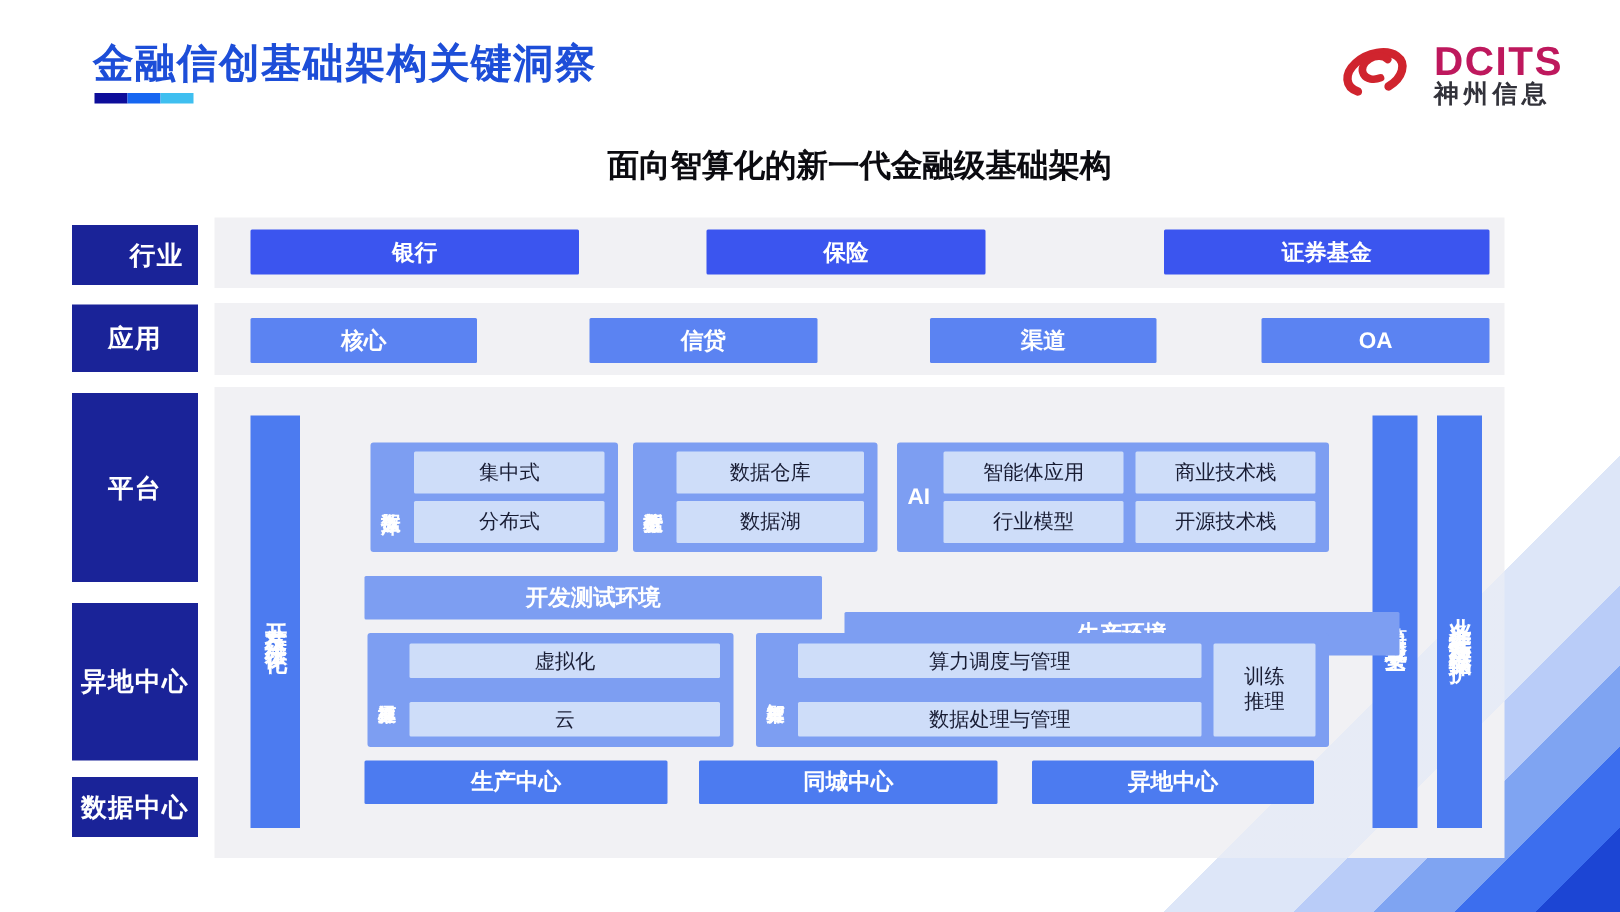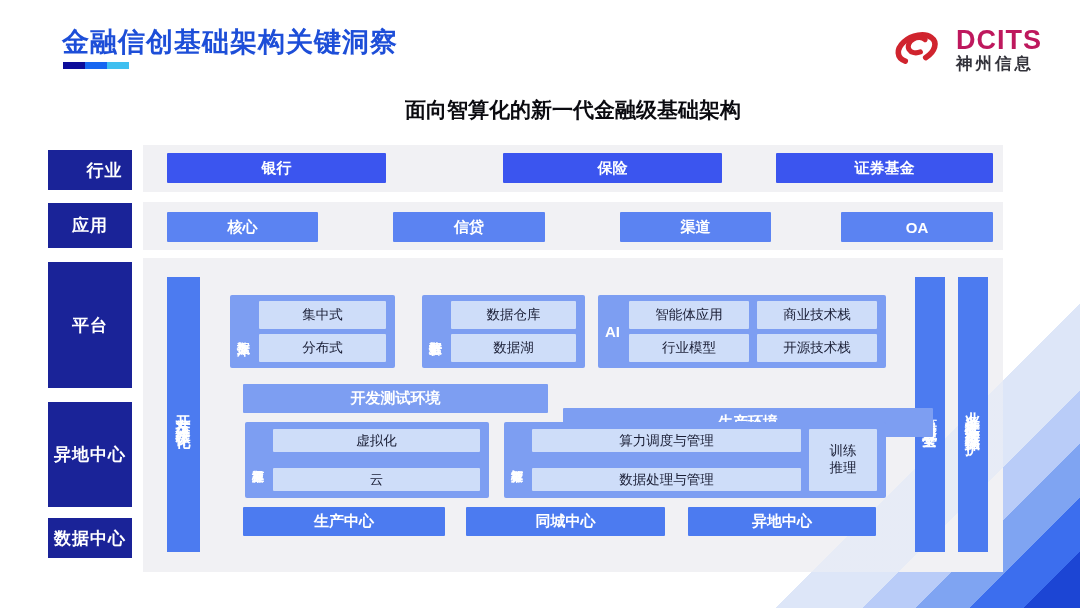--- a/index.html
+++ b/index.html
@@ -41,37 +41,37 @@
   .layer-application { top: 203px; height: 45px; }
   .layer-platform { top: 262px; height: 126px; }
   .layer-infrastructure { top: 402px; height: 105px; }
   .layer-datacenter { top: 518px; height: 40px; }
 
   
   .box { position: absolute; display: flex; align-items: center; justify-content: center;
          color: #fff; font-weight: bold; z-index: 3; border-radius: 1px; }
 
   .row1 { top: 153px; height: 30px; background: #3B55EF; font-size: 15px; }
-  .b-bank { left: 167px; width: 219px; } .b-insurance { left: 471px; width: 219px; margin-left: 32px; } .b-securities { left: 776px; width: 217px; }
+  .b-bank { left: 167px; width: 219px; } .b-insurance { left: 471px; width: 186px; } .b-securities { left: 776px; width: 217px; }
 
   .row2 { top: 212px; height: 30px; background: #5B83F2; font-size: 15px; }
   .b-core { left: 167px; width: 151px; } .b-credit { left: 393px; width: 152px; }
   .b-channel { left: 620px; width: 151px; } .b-oa { left: 841px; width: 152px; }
 
   .vbar { position: absolute; top: 277px; height: 275px; background: #4C7BF0; color: #fff; font-weight: bold;
           font-size: 15px; display: flex; align-items: center; justify-content: center; z-index: 3; }
   .vbar .vtxt { writing-mode: vertical-lr; text-orientation: upright; letter-spacing: 3px; line-height: 1; }
   .bar-devops { left: 167px; width: 33px; }
   .bar-security { left: 915px; width: 30px; }
   .bar-continuity { left: 958px; width: 30px; }
 
   
   .group { position: absolute; top: 295px; height: 73px; background: #7D9EF2; z-index: 3;
            display: flex; align-items: center; padding: 6px 9px 6px 7px; gap: 9px; border-radius: 2px; }
-  .group-db { left: 230px; width: 165px; }
+  .group-db { left: 247px; width: 165px; }
   .group-da { left: 422px; width: 163px; }
   .group-ai { left: 598px; width: 288px; }
   .group-label { color: #fff; font-weight: bold; font-size: 13px; writing-mode: vertical-lr;
                  text-orientation: upright; line-height: 1; letter-spacing: 0; flex: 0 0 auto; }
   .group-label-h { color: #fff; font-weight: bold; font-size: 15px; writing-mode: horizontal-tb; }
   .group-col { flex: 1; display: flex; flex-direction: column; gap: 5px; height: 100%; }
   .group-grid { flex: 1; display: grid; grid-template-columns: 1fr 1fr; gap: 5px 8px; height: 100%; }
   .chip { background: #CEDDF9; color: #181C33; font-size: 13.5px; font-weight: normal;
           display: flex; align-items: center; justify-content: center; flex: 1; border-radius: 1px; }
 

